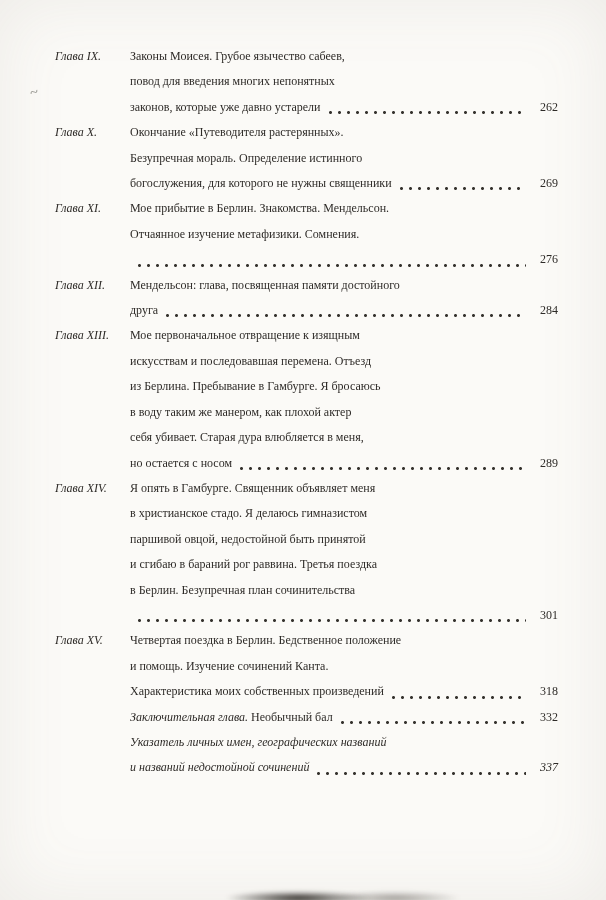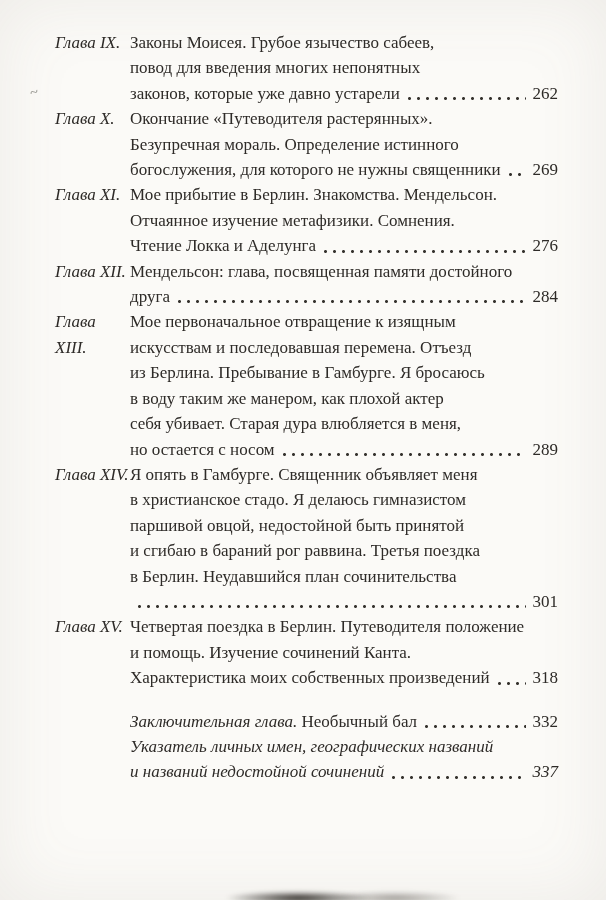--- a/index.html
+++ b/index.html
@@ -18,28 +18,28 @@
       content: "";
       position: absolute;
       inset: 0;
       box-shadow: inset 0 0 70px rgba(120, 110, 95, 0.10);
       pointer-events: none;
     }
 
     .toc {
       position: absolute;
       left: 55px;
-      top: 30px;
+      top: 44px;
       width: 503px;
-      font-size: 17px;
+      font-size: 12px;
       line-height: 25.4px;
     }
 
     .entry { display: grid; grid-template-columns: 75px 1fr; }
-    .entry.gap-before { margin-top: 18px; }
+    .entry.gap-before { }
 
     .entry-label { font-style: italic; }
     .italic { font-style: italic; }
 
     .line { display: flex; align-items: center; }
     .line-text { white-space: nowrap; flex-shrink: 0; }
 
     .leader {
       flex: 1 1 0;
       min-width: 0;
@@ -122,21 +122,20 @@
       <div class="entry">
         <div class="entry-label">Глава XI.</div>
         <div class="entry-body">
           <div class="line">
             <span class="line-text">Мое прибытие в Берлин. Знакомства. Мендельсон.</span>
           </div>
           <div class="line">
             <span class="line-text">Отчаянное изучение метафизики. Сомнения.</span>
           </div>
           <div class="line">
-            <span class="line-text">Чтение Локка и Аделунга</span>
             <span class="leader"></span>
             <span class="page-num">276</span>
           </div>
         </div>
       </div>
       <div class="entry">
         <div class="entry-label">Глава XII.</div>
         <div class="entry-body">
           <div class="line">
             <span class="line-text">Мендельсон: глава, посвященная памяти достойного</span>
@@ -182,33 +181,33 @@
           <div class="line">
             <span class="line-text">в христианское стадо. Я делаюсь гимназистом</span>
           </div>
           <div class="line">
             <span class="line-text">паршивой овцой, недостойной быть принятой</span>
           </div>
           <div class="line">
             <span class="line-text">и сгибаю в бараний рог раввина. Третья поездка</span>
           </div>
           <div class="line">
-            <span class="line-text">в Берлин. Неудавшийся план сочинительства</span>
+            <span class="line-text">в Берлин. Безупречная план сочинительства</span>
           </div>
           <div class="line">
             <span class="leader"></span>
             <span class="page-num">301</span>
           </div>
         </div>
       </div>
       <div class="entry">
         <div class="entry-label">Глава XV.</div>
         <div class="entry-body">
           <div class="line">
-            <span class="line-text">Четвертая поездка в Берлин. Путеводителя положение</span>
+            <span class="line-text">Четвертая поездка в Берлин. Бедственное положение</span>
           </div>
           <div class="line">
             <span class="line-text">и помощь. Изучение сочинений Канта.</span>
           </div>
           <div class="line">
             <span class="line-text">Характеристика моих собственных произведений</span>
             <span class="leader"></span>
             <span class="page-num">318</span>
           </div>
         </div>

